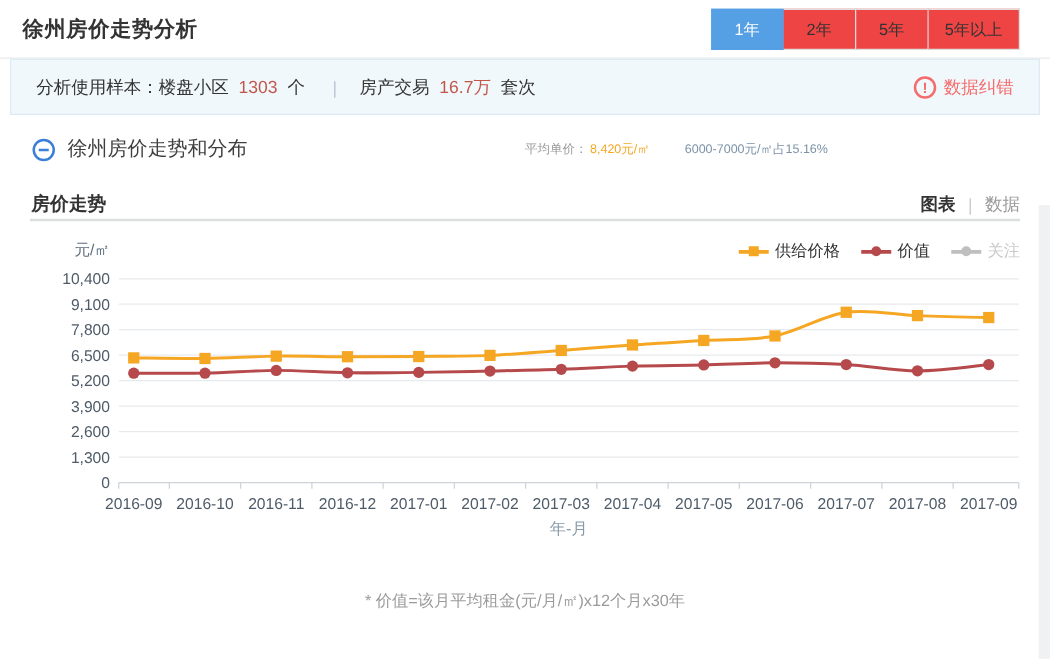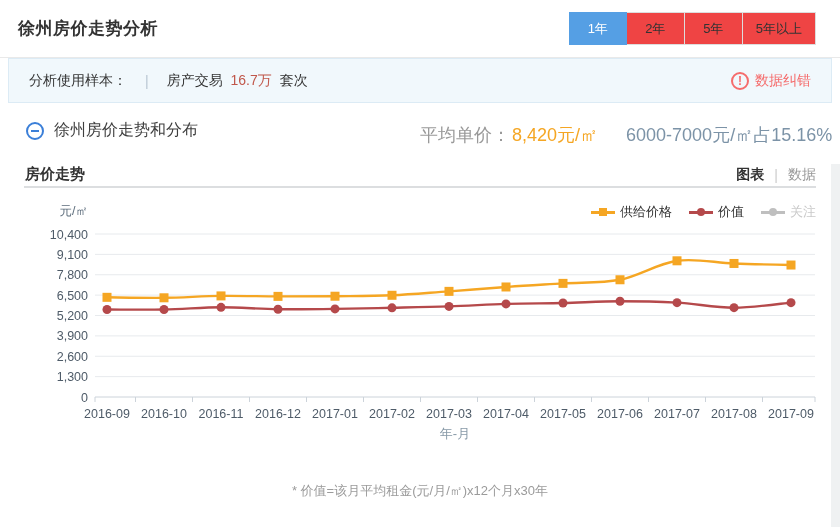--- a/index.html
+++ b/index.html
@@ -1,20 +1,20 @@
 <!DOCTYPE html>
 <html><head>
 <meta charset="utf-8">
 <style>
   * { box-sizing: border-box; margin: 0; padding: 0; }
   html,body { width: 840px; height: 527px; overflow: hidden; background: #fff;
     font-family: "Liberation Sans", "DejaVu Sans", sans-serif; color: #333; }
 
   
-  .topbar { height: 58px; display: flex; align-items: center; justify-content: space-between;
+  .topbar { height: 47px; display: flex; align-items: center; justify-content: space-between;
     padding: 0 24px 0 18px; border-bottom: 1px solid #e9e9e9; background: #fff; }
   .page-title { font-size: 17px; font-weight: bold; color: #333; letter-spacing: .5px; }
   .period-tabs { display: flex; }
   .ptab { min-width: 58px; height: 33px; line-height: 31px; padding: 0 13px; text-align: center;
     font-size: 13px; color: #333; background: #ef4444; border: 1px solid #ddd; border-left: none; cursor: pointer; }
   .ptab:first-child { border-left: 1px solid #ddd; }
   .ptab.active { background: #559fe4; border-color: #559fe4; color: #fff; }
 
   
   .sample-bar { margin: 0 8px 0; height: 45px; background: #f1f8fc; border: 1px solid #dcebf5;
@@ -29,21 +29,21 @@
     display: inline-flex; align-items: center; justify-content: center;
     font-size: 12px; font-weight: bold; color: #f56c6c; }
 
   
   .section-row { display: flex; align-items: center; padding: 17px 18px 9px 26px; position: relative; }
   .collapse-icon { width: 18px; height: 18px; border: 2px solid #3b7fd8; border-radius: 50%;
     position: relative; margin-right: 10px; cursor: pointer; flex: none; }
   .collapse-icon::after { content: ""; position: absolute; left: 3px; right: 3px; top: 50%;
     margin-top: -1px; height: 2px; background: #3b7fd8; }
   .section-title { font-size: 16px; font-weight: normal; color: #3f3f3f; }
-  .section-stats { position: absolute; left: 420px; top: 20px; font-size: 18px; display: flex; }
+  .section-stats { position: absolute; left: 420px; top: 20px; font-size: 10px; display: flex; }
   .avg-label { color: #999; }
   .avg-value { color: #f5a623; margin-left: 2px; }
   .dist-stat { color: #7c93a7; margin-left: 28px; }
 
   
   .chart-panel { padding: 0 24px; position: relative; }
   .panel-header { display: flex; align-items: center; padding: 15px 0 2px 1px; }
   .panel-title { font-size: 15px; font-weight: bold; color: #333; }
   .view-tabs { margin-left: auto; display: flex; align-items: center; gap: 10px; font-size: 14px; }
   .vtab { color: #999; cursor: pointer; }
@@ -78,20 +78,25 @@
   <div class="period-tabs" id="period-tabs">
       <div class="ptab active">1年</div>
       <div class="ptab">2年</div>
       <div class="ptab">5年</div>
       <div class="ptab">5年以上</div>
     </div>
 </div>
 
 <div class="sample-bar">
   <span>分析使用样本：</span>
+  <span class="stat">
+    <span>楼盘小区</span>
+    <span class="num">1303</span>
+    <span>个</span>
+  </span>
   <span class="stat-sep">|</span>
   <span class="stat">
     <span>房产交易</span>
     <span class="num">16.7万</span>
     <span>套次</span>
   </span>
   <button class="correction-btn">
     <span class="exc-icon">!</span>
     <span>数据纠错</span>
   </button>

